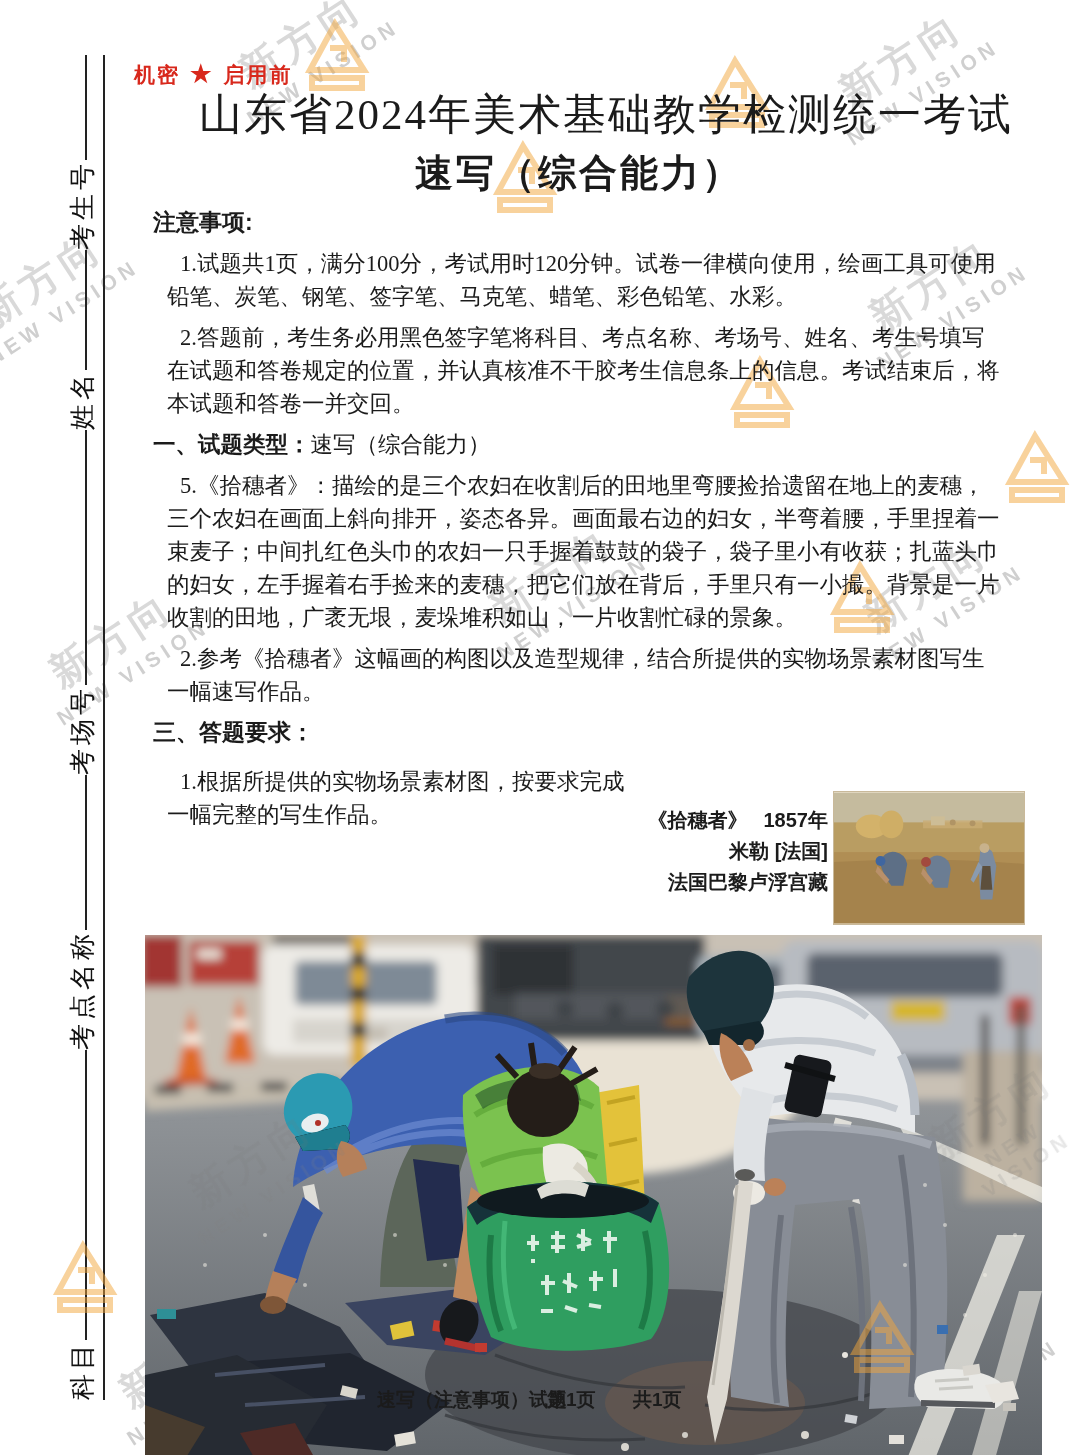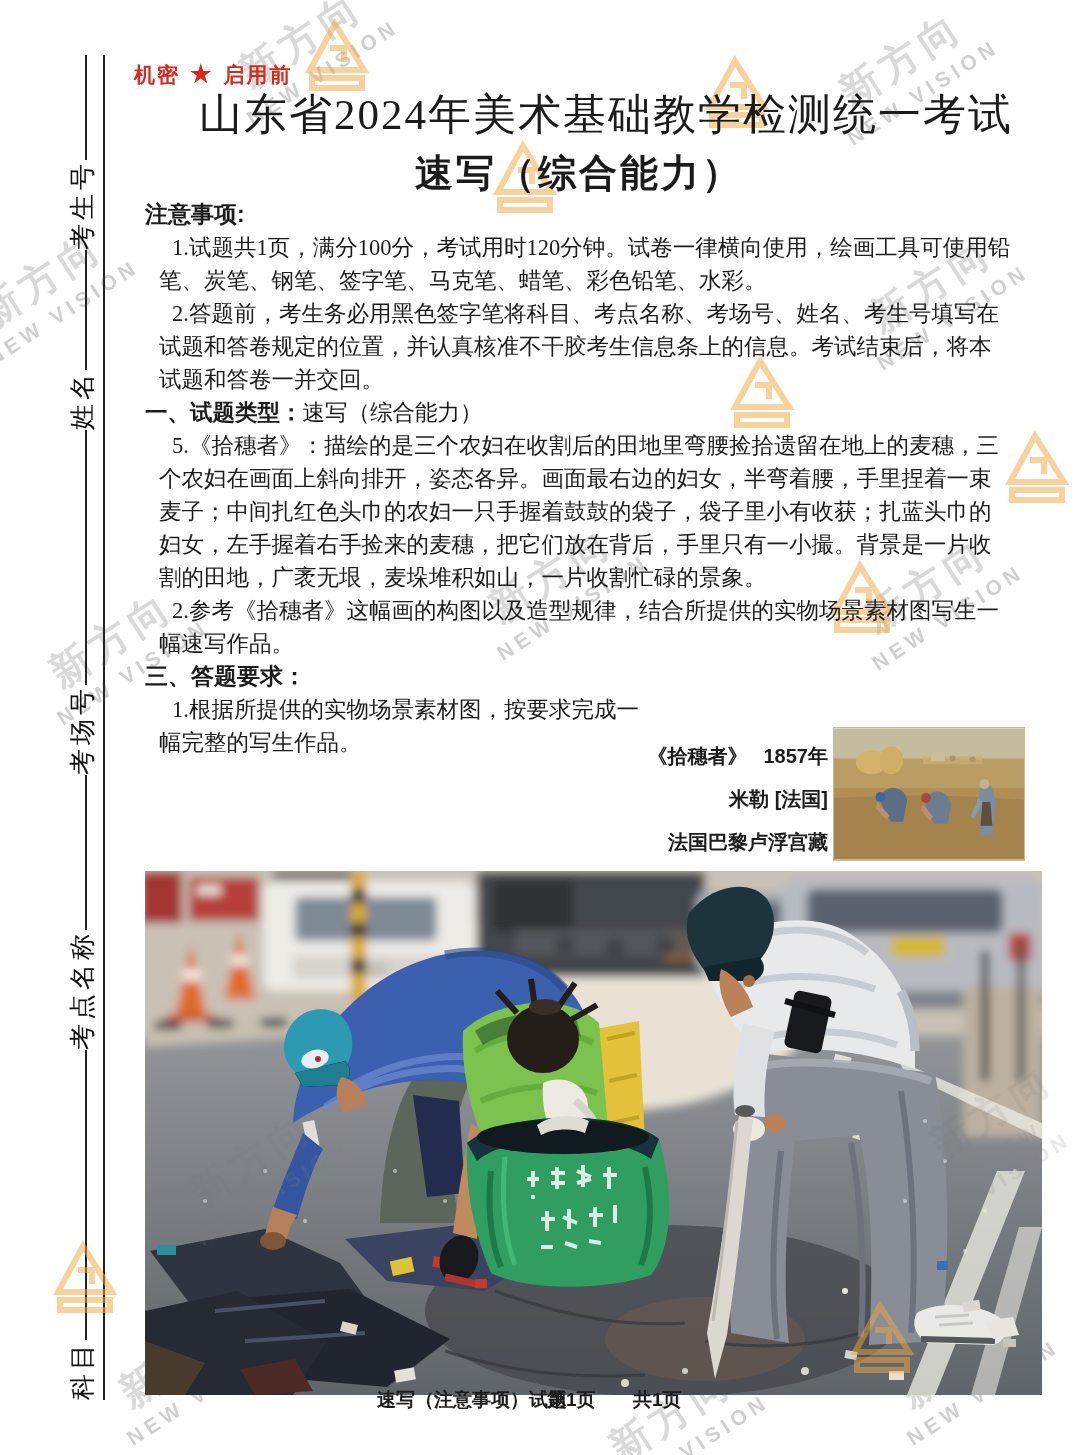--- a/index.html
+++ b/index.html
@@ -24,28 +24,28 @@
   .secret{position:absolute;left:134px;top:48px;z-index:4;font-family:"Liberation Sans",sans-serif;
           font-weight:bold;font-size:21px;color:#d8281c;letter-spacing:2px;margin-top:12px;}
   .secret .star{color:#d8281c;font-size:24px;margin:0 10px;}
   
   .content{position:absolute;left:145px;top:88px;width:897px;z-index:2;}
   .title1{font-size:43px;text-align:right;letter-spacing:2px;font-weight:500;line-height:54px;width:868px;}
   .title2{font-family:"Liberation Sans",sans-serif;font-weight:bold;font-size:38px;text-align:center;
           letter-spacing:3px;line-height:50px;margin-top:6px;width:868px;}
   .h{font-family:"Liberation Sans",sans-serif;font-weight:bold;}
   .body-txt{font-size:22.5px;line-height:33px;width:866px;}
-  .body-txt p{margin:0;}
+  .body-txt p{margin:8px;}
   .num-p{padding-left:14px;text-indent:13px;}
   .sec-head{font-family:"Liberation Sans",sans-serif;font-weight:bold;font-size:23px;}
   .notice-head{margin-top:12px;}
   .req-row{display:flex;width:880px;}
   .req-col{width:505px;}
   .paint-col{width:375px;display:flex;padding-top:34px;}
-  .cap-col{width:178px;display:flex;flex-direction:column;justify-content:flex-start;padding-top:14px;gap:12px;}
+  .cap-col{width:178px;display:flex;flex-direction:column;justify-content:flex-start;padding-top:14px;}
   .cap-line{font-family:"Liberation Sans",sans-serif;font-weight:bold;font-size:20px;line-height:31px;
             text-align:right;white-space:nowrap;}
   .cap1{display:flex;justify-content:flex-end;gap:16px;}
   .paint-img{width:192px;height:132px;margin-left:5px;border:1px solid #c9b99a;}
   
   .photo-wrap{width:897px;height:524px;margin-top:10px;position:relative;}
   
   .footer span{position:absolute;top:1387px;font-family:"Liberation Sans",sans-serif;
                font-weight:bold;font-size:19px;z-index:2;}
   .f1{left:377px;} .f2{left:547px;} .f3{left:633px;}

